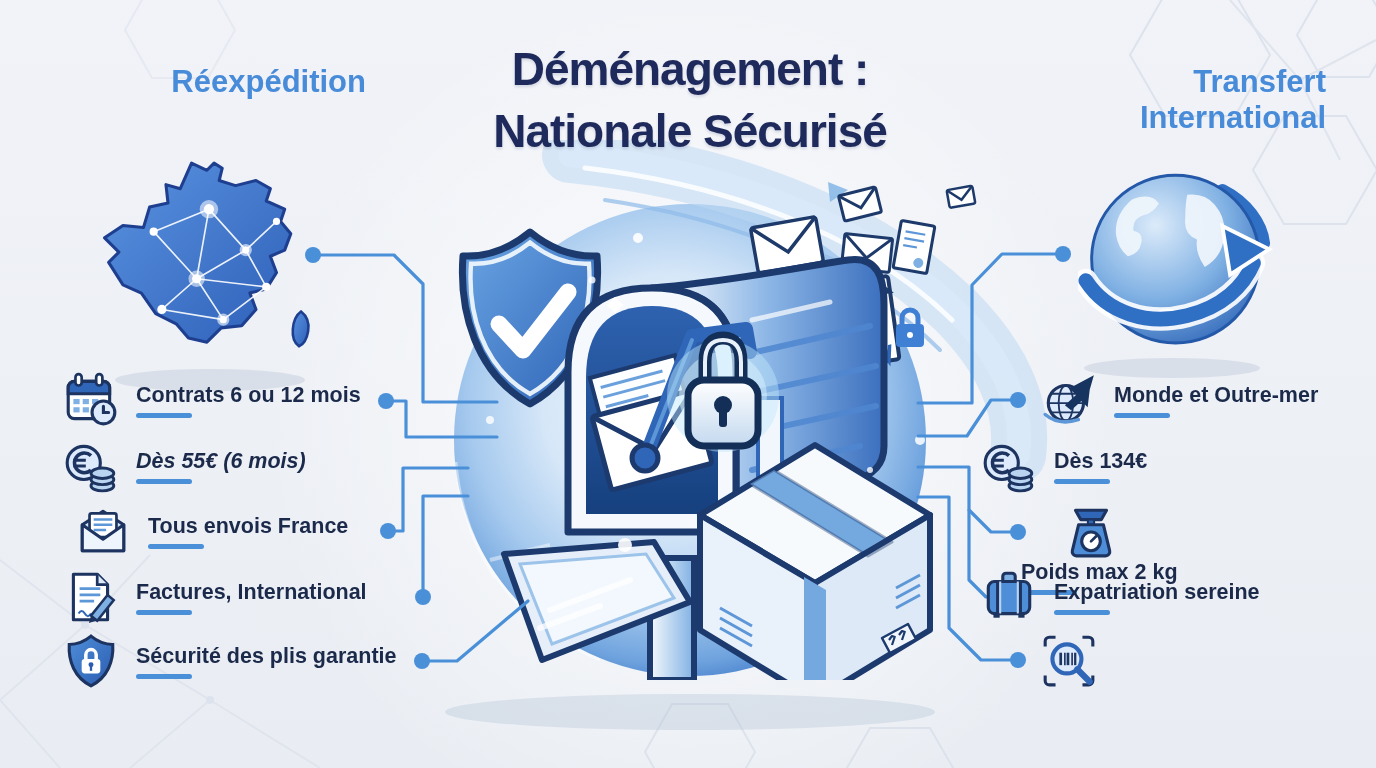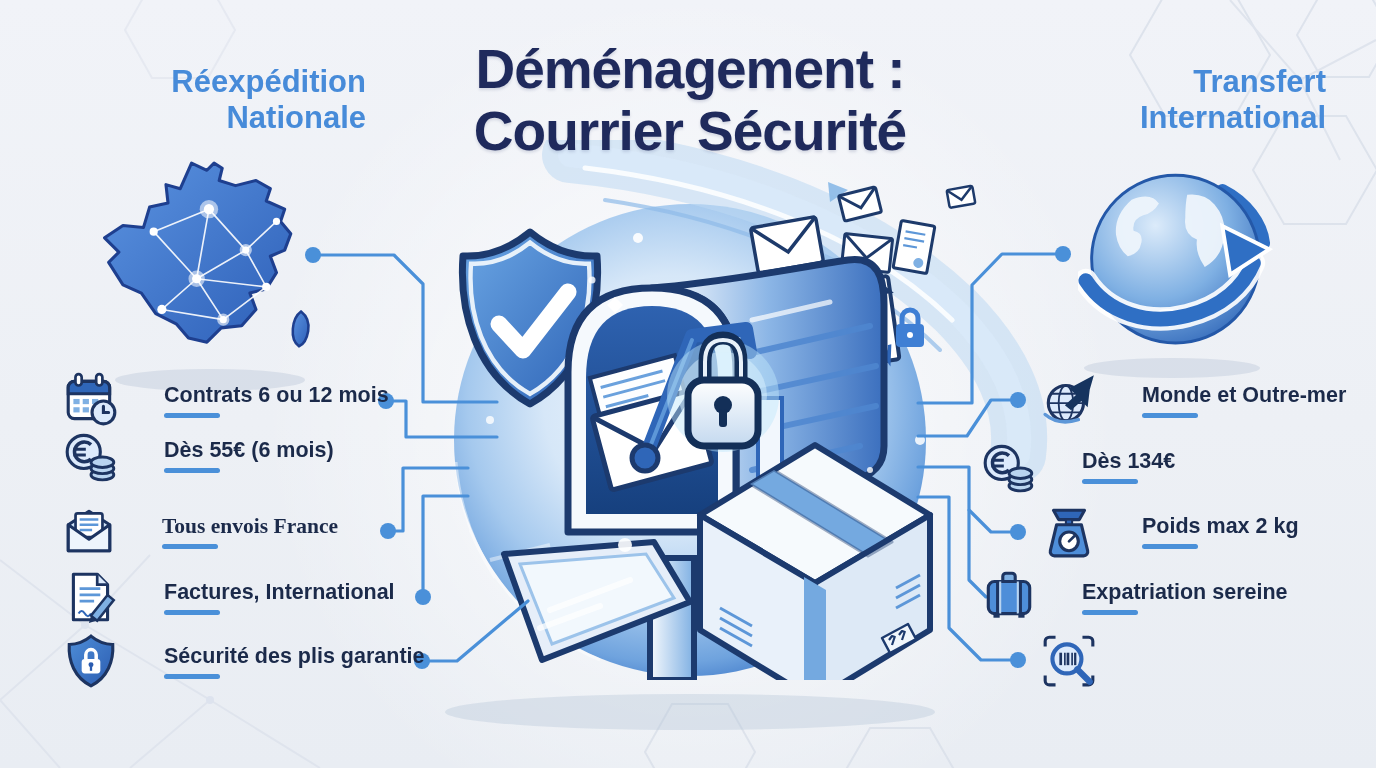--- a/index.html
+++ b/index.html
@@ -2,34 +2,34 @@
 <html><head>
 <meta charset="utf-8">
 <style>
   html,body{margin:0;padding:0;}
   body{font-family:"Liberation Sans","DejaVu Sans",sans-serif;}
   .canvas{position:relative;width:1376px;height:768px;overflow:hidden;
     background:linear-gradient(180deg,#f1f3f8 0%,#edf0f5 55%,#e9edf3 100%);}
   svg{display:block;}
   .layer{position:absolute;left:0;top:0;}
   .title{position:absolute;left:380px;top:38px;width:620px;text-align:center;z-index:6;
-    color:#1f2a5c;font-weight:800;font-size:55px;line-height:62px;letter-spacing:-1px;
+    color:#1f2a5c;font-weight:800;font-size:46px;line-height:62px;letter-spacing:-1px;
     text-shadow:0 2px 3px rgba(30,42,92,.15);}
   .heading{position:absolute;z-index:6;text-align:right;color:#478bd9;font-weight:700;
     font-size:31px;line-height:36px;}
   .heading-left{left:46px;top:64px;width:320px;}
   .heading-right{left:1026px;top:64px;width:300px;}
-  .item{position:absolute;display:flex;align-items:center;height:58px;z-index:6;gap:28px;}
+  .item{position:absolute;display:flex;align-items:center;height:58px;z-index:6;}
   .item .icon{width:58px;height:58px;flex:0 0 58px;}
   .item .txt{margin-left:16px;display:flex;flex-direction:column;}
   .item .lbl{font-size:21.5px;font-weight:700;color:#1b2a4a;line-height:24px;white-space:nowrap;}
   .item .ul{width:56px;height:5px;border-radius:3px;background:#4a90d9;margin-top:6px;}
-  .l0{left:62px;top:371px;} .l1{left:62px;top:426px;} .l2{left:60px;top:502px;font-family:Liberation Serif, serif;}
+  .l0{left:62px;top:371px;} .l1{left:62px;top:437px;font-style:italic;} .l2{left:74px;top:502px;}
   .l3{left:62px;top:568px;} .l4{left:62px;top:632px;}
-  .r0{left:1040px;top:371px;} .r1{left:980px;top:437px;} .r2{left:1040px;top:502px;}
+  .r0{left:1040px;top:371px;} .r1{left:980px;top:437px;} .r2{left:1005px;top:502px;flex-direction:column;}
   .r3{left:980px;top:568px;} .r4{left:1040px;top:632px;}
   .z1{z-index:1;} .z2{z-index:2;} .z3{z-index:3;}
 </style>
 </head>
 <body>
 
 <div class="canvas">
 
   <svg class="layer" width="1376" height="768" viewBox="0 0 1376 768">
     <defs>
@@ -304,25 +304,24 @@
       <circle cx="1063" cy="254" r="8"></circle>
         <circle cx="1018" cy="400" r="8"></circle>
         <circle cx="1018" cy="532" r="8"></circle>
       <circle cx="1018" cy="597" r="8"></circle>
         <circle cx="1018" cy="660" r="8"></circle>
     </g>
   </svg>
 
   <div class="title">
     <div>Déménagement :</div>
-    <div>Courrier Sécurité</div>
+    <div>Nationale Sécurisé</div>
   </div>
   <div class="heading heading-left">
     <div>Réexpédition</div>
-    <div>Nationale</div>
   </div>
   <div class="heading heading-right">
     <div>Transfert</div>
     <div>International</div>
   </div>
 
   <div class="item l0">
     <svg class="icon" viewBox="0 0 56 56">
       <rect x="6" y="10" width="40" height="36" rx="6" fill="#ffffff" stroke="#1d3461" stroke-width="3"></rect>
       <path d="M6,22 v-6 a6,6 0 0 1 6,-6 h28 a6,6 0 0 1 6,6 v6 z" fill="#2f66b8" stroke="#1d3461" stroke-width="3"></path>

